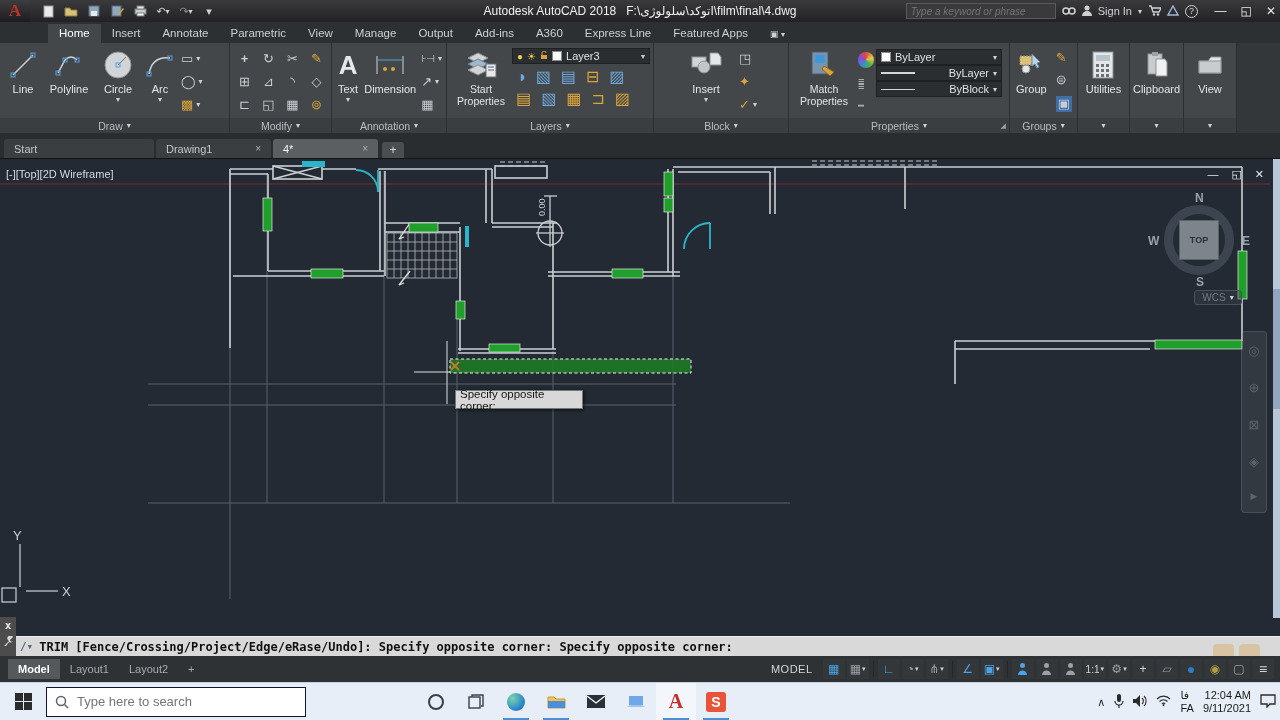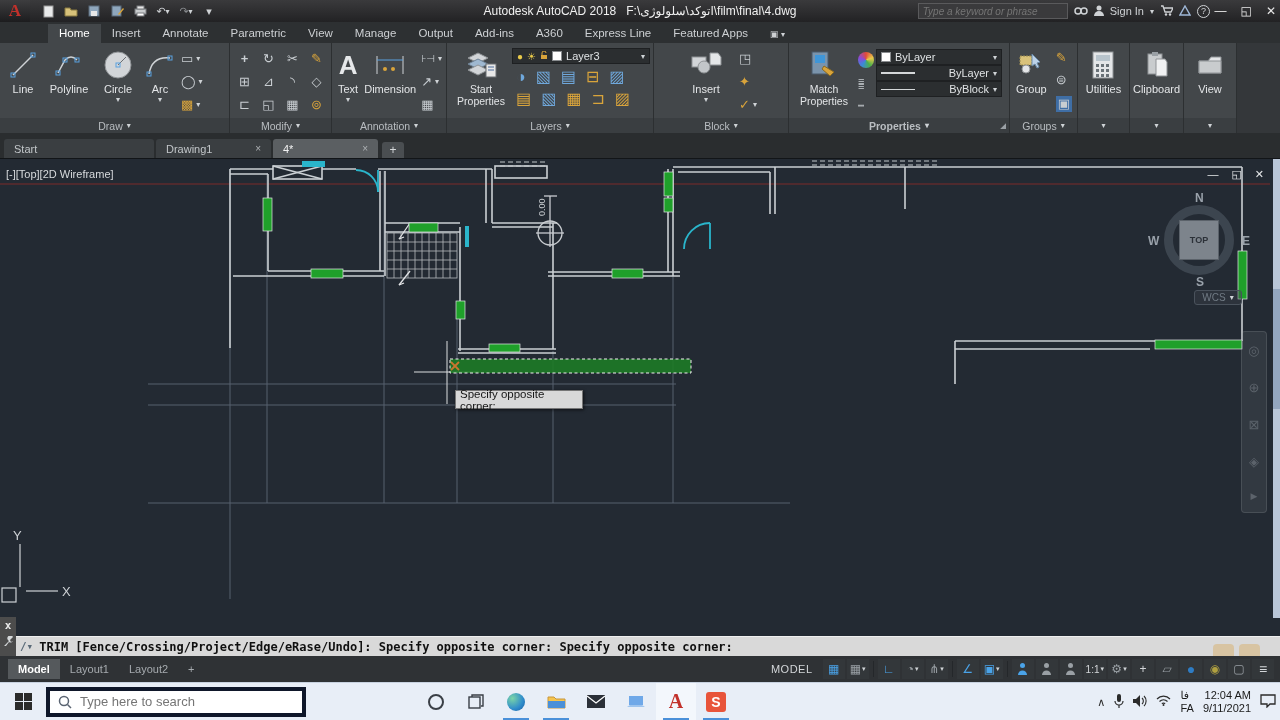--- a/index.html
+++ b/index.html
@@ -10,21 +10,21 @@
   
   #titlebar { position:absolute; top:0; left:0; width:1280px; height:22px;
     background:linear-gradient(#3a3a3c,#222224); color:#e8e8e8; display:flex; align-items:center; }
   #acad-logo { width:30px; height:22px; background:linear-gradient(#3d3d3f,#1c1c1e);
     display:flex; align-items:center; justify-content:center; }
   #acad-logo span { color:#c2312b; font-weight:bold; font-size:17px; font-family:"Liberation Serif",serif; }
   .qat { display:flex; align-items:center; gap:7px; margin-left:10px; }
   .qat .qi { width:16px; height:14px; display:flex; align-items:center; justify-content:center; color:#cfd2d5; font-size:11px; }
   .qat svg { display:block; }
   #title-text { position:absolute; left:0; right:0; text-align:center; font-size:12px; color:#f0f0f0; pointer-events:none; }
-  #infocenter { position:absolute; right:70px; top:2px; height:18px; display:flex; align-items:center; gap:6px; color:#cfd2d5; font-size:11px; }
+  #infocenter { position:absolute; right:82px; top:2px; height:18px; display:flex; align-items:center; gap:6px; color:#cfd2d5; font-size:11px; }
   #ic-search { width:150px; height:16px; background:#3a3a3c; border:1px solid #5a5a5c; color:#b9bcbe;
     font-style:italic; font-size:10px; padding:0 4px; font-family:"Liberation Sans",sans-serif; }
   #win-btns { position:absolute; right:4px; top:0; height:22px; display:flex; align-items:center; gap:14px; color:#e8e8e8; font-size:12px; }
 
   
   #ribbontabs { position:absolute; top:22px; left:0; width:1280px; height:21px; background:#2d3032; display:flex; align-items:flex-end; }
   .rtab { padding:3px 11px 4px; font-size:11.5px; color:#cdd0d3; }
   .rtab.active { background:#43474a; color:#ffffff;margin-left:48px; }
 
   
@@ -89,21 +89,21 @@
   .sic { min-width:22px; height:20px; background:#33373a; display:flex; align-items:center; justify-content:center;
     color:#9aa0a5; font-size:12px; padding:0 2px; gap:1px; }
   .sic.on { color:#4aa3e8; }
   .sic .caret { font-size:7px; }
   #st-model { color:#d3d6d9; font-size:11px; letter-spacing:.5px; padding:0 8px; }
   .sep { width:1px; height:16px; background:#24272a; margin:0 2px; }
 
   
   #taskbar { position:absolute; top:682px; left:0; width:1280px; height:38px; background:#e8eef7; display:flex; align-items:center; border-top:1px solid #c8d2e0; }
   #tb-start { width:46px; height:38px; display:flex; align-items:center; justify-content:center; }
-  #tb-search { width:260px; height:30px; background:#ffffff; border:4px solid #0f172a; display:flex; align-items:center; gap:8px; padding:0 8px; }
+  #tb-search { width:260px; height:30px; background:#ffffff; border:1px solid #0f172a; display:flex; align-items:center; gap:8px; padding:0 8px; }
   #tb-search input { border:none; outline:none; font-size:13px; color:#5a6472; width:200px; background:transparent; font-family:"Liberation Sans",sans-serif; }
   .tbi { width:40px; height:38px; display:flex; align-items:center; justify-content:center; position:relative; }
   .tbi .ul { position:absolute; bottom:0; left:7px; right:7px; height:3px; background:#4a90d9; }
   #tb-tray { position:absolute; right:4px; top:0; height:38px; display:flex; align-items:center; gap:9px; color:#333; font-size:12px; }
   #tb-clock { text-align:right; font-size:11px; color:#1a1a1a; line-height:13px; }
   #tb-lang { text-align:left; font-size:11px; color:#1a1a1a; line-height:13px; }
   .wm { position:absolute; width:21px; height:20px; background:#d99a33; opacity:.33; border-radius:4px; }
 </style>
 </head>
 <body>
@@ -439,21 +439,21 @@
           <span style="flex:1;text-align:right;">ByLayer</span>
           <span class="caret">▾</span>
         </div>
         <div class="combo" style="width:126px;">
           <span style="width:34px;border-top:1px solid #d5d8da;"></span>
           <span style="flex:1;text-align:right;">ByBlock</span>
           <span class="caret">▾</span>
         </div>
       </div>
     </div>
-    <div class="ptitle" style="position:relative;font-weight:bold;">
+    <div class="ptitle" style="position:relative;">
       <span>Properties</span>
       <span class="caret">▾</span>
       <span style="position:absolute;right:3px;font-size:7px;color:#9aa0a5;">◢</span>
     </div>
   </div>
 
   <div class="panel" style="width:68px;">
     <div class="pbody" style="justify-content:center;gap:4px;">
       <div class="bigbtn" style="width:38px;">
         <span class="bicon">

